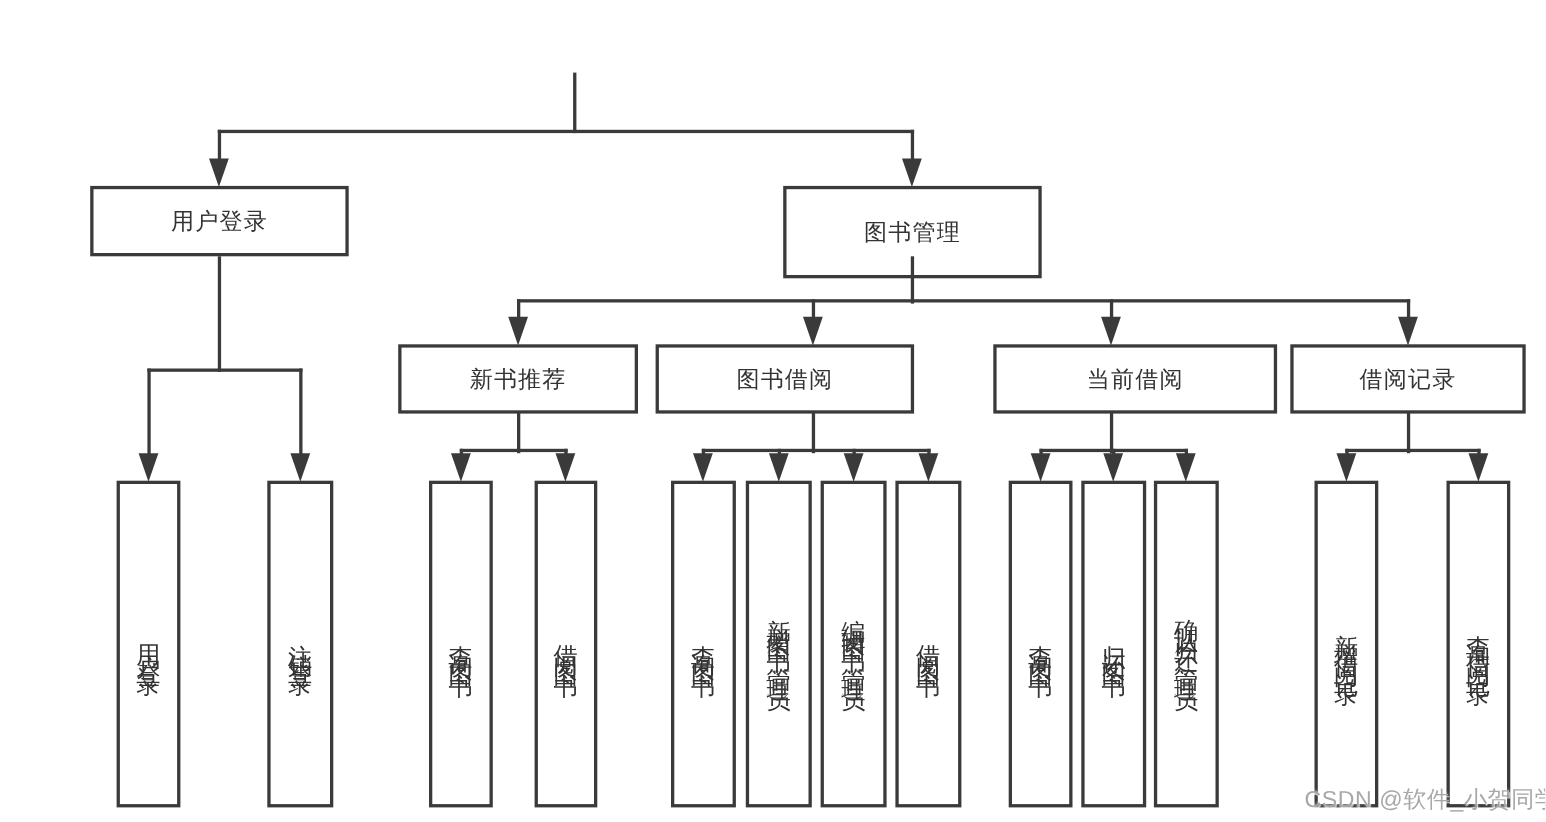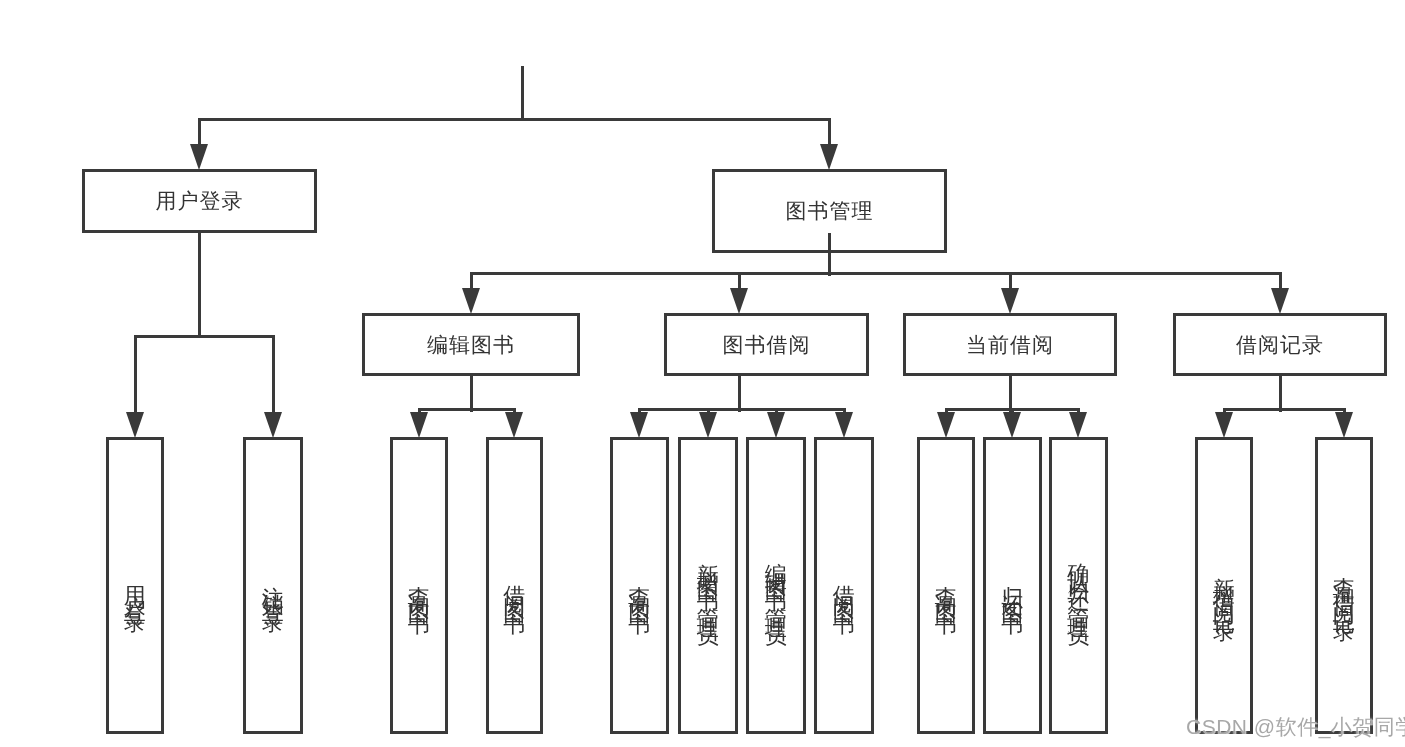--- a/index.html
+++ b/index.html
@@ -51,26 +51,26 @@
 
 
   <div class="node node-h" style="left:82px;top:169px;width:235px;height:64px;">
     <span>用户登录</span>
   </div>
   <div class="node node-h" style="left:712px;top:169px;width:235px;height:84px;">
     <span>图书管理</span>
   </div>
 
   <div class="node node-h" style="left:362px;top:313px;width:218px;height:63px;">
-    <span>编辑图书</span>
+    <span>新书推荐</span>
   </div>
-  <div class="node node-h" style="left:664px;top:313px;width:205px;height:63px;">
+  <div class="node node-h" style="left:596px;top:313px;width:235px;height:63px;">
     <span>图书借阅</span>
   </div>
-  <div class="node node-h" style="left:903px;top:313px;width:214px;height:63px;">
+  <div class="node node-h" style="left:903px;top:313px;width:258px;height:63px;">
     <span>当前借阅</span>
   </div>
   <div class="node node-h" style="left:1173px;top:313px;width:214px;height:63px;">
     <span>借阅记录</span>
   </div>
 
   <div class="node leaf" style="left:106px;top:437px;width:58px;height:297px;">
     <span class="vtext">用户登录</span>
   </div>
   <div class="node leaf" style="left:243px;top:437px;width:60px;height:297px;">

